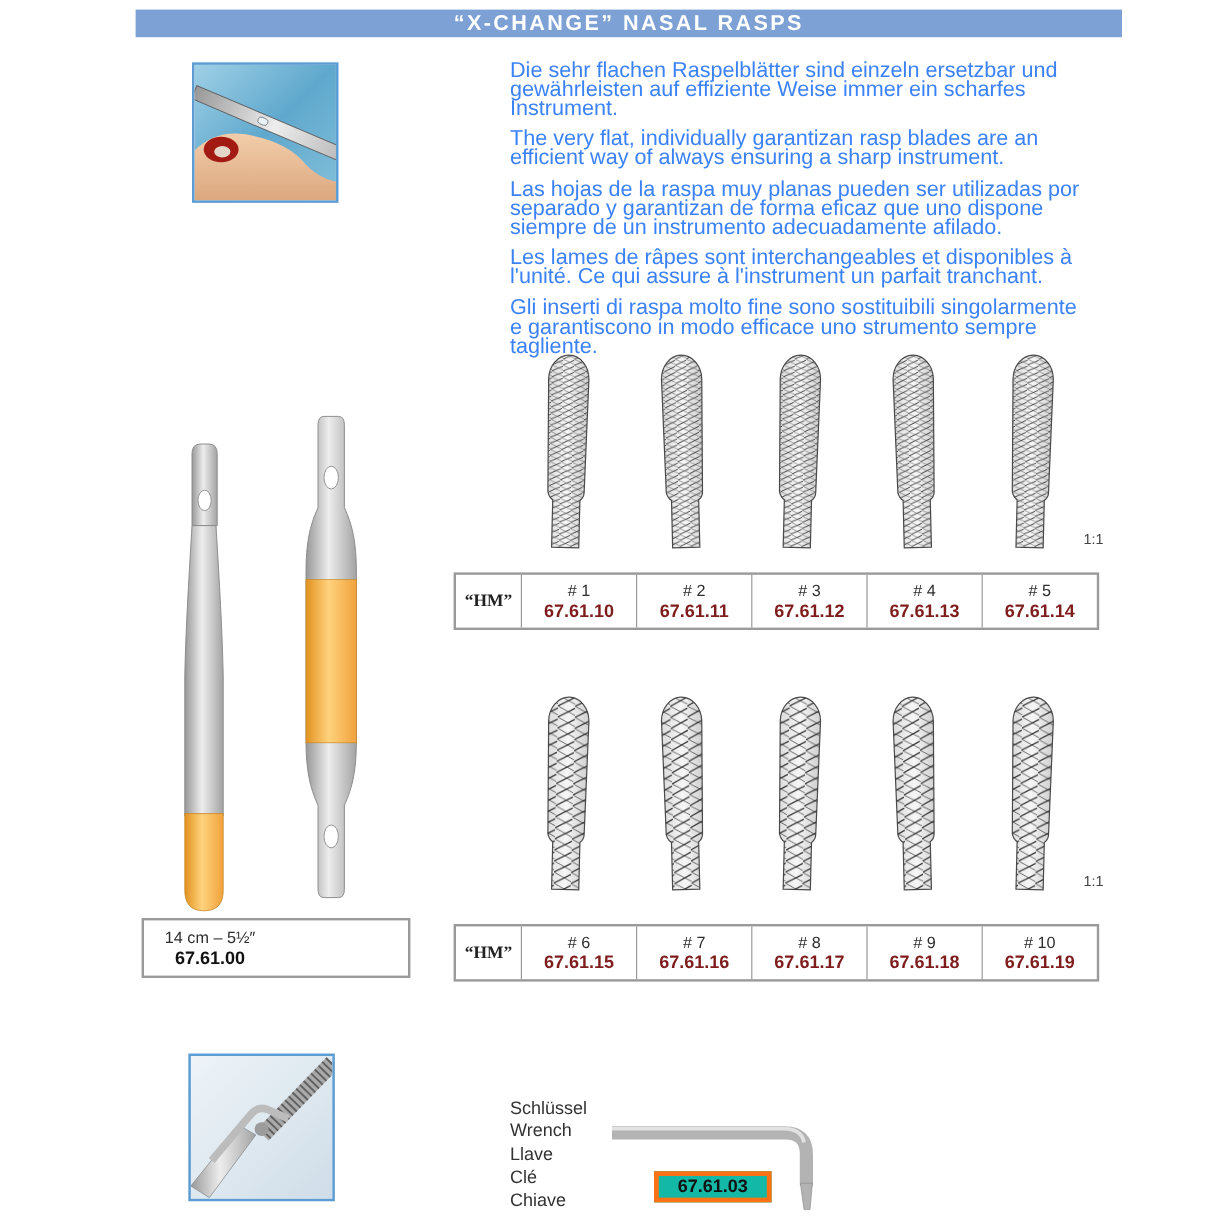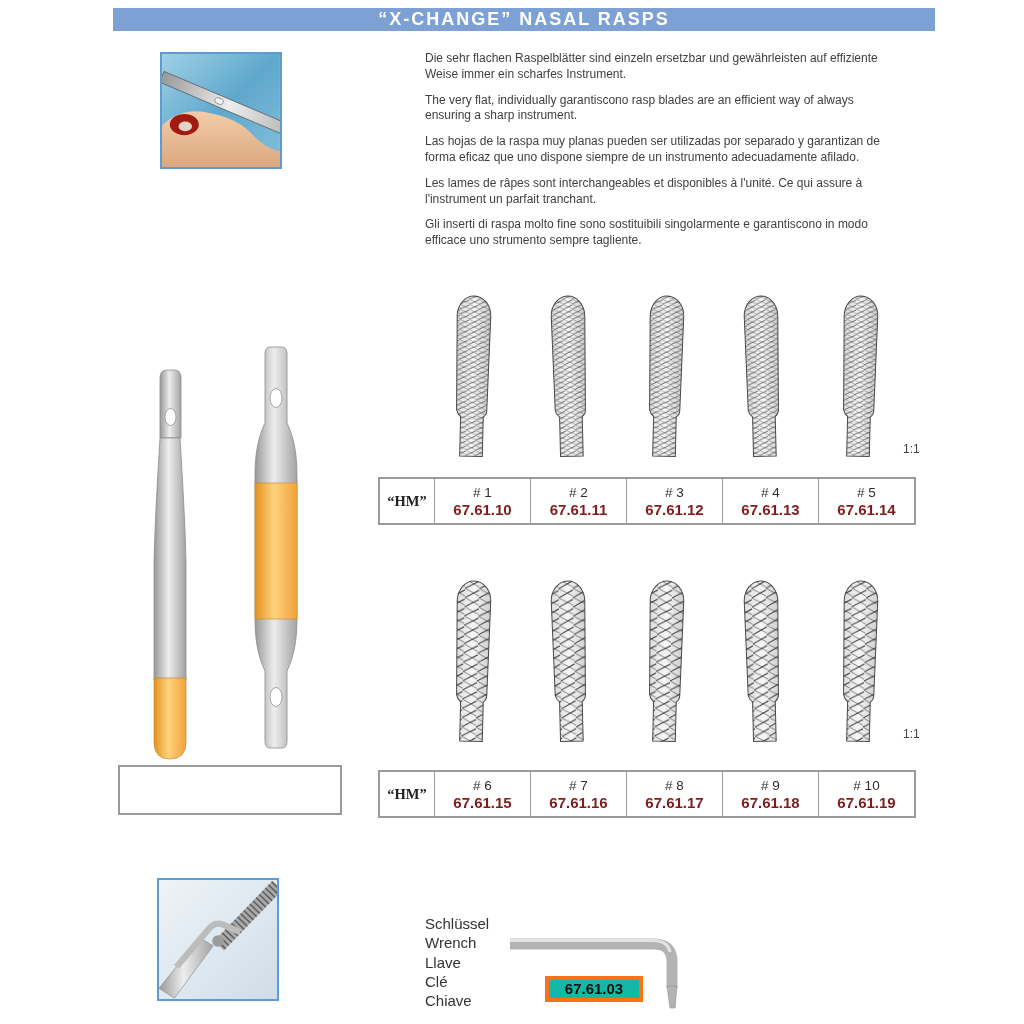--- a/index.html
+++ b/index.html
@@ -13,21 +13,21 @@
   .header-bar .title { color:#ffffff; font-weight:bold; font-size:18px; letter-spacing:2px; }
 
   
   .photo { position:absolute; border:2px solid #5d9bd3; overflow:hidden; background:#cfe3ef; }
   #photo-top { left:160px; top:52px; width:122px; height:117px; }
   #photo-bottom { left:157px; top:878px; width:122px; height:123px; }
   .photo svg { display:block; }
 
   
   .desc-block { position:absolute; left:425px; top:51px; width:478px; }
-  .desc-block p { font-size:12px; line-height:15.8px; margin-bottom:10px; color:#404040; }
+  .desc-block p { font-size:18px; line-height:15.8px; margin-bottom:10px; color:#3b82f6; }
 
   
   .label-stack { position:absolute; font-size:15px; line-height:19.3px; color:#333; }
   #handles-labels { left:122px; top:243px; }
   #wrench-labels { left:425px; top:914px; }
 
   
   .handle-svg { position:absolute; }
 
   
@@ -123,21 +123,21 @@
       <ellipse cx="24" cy="75" rx="7" ry="5" fill="#e3d6c8"></ellipse>
       <g transform="translate(2,18) rotate(23)">
         <rect x="0" y="0" width="168" height="12" fill="url(#mg)" stroke="#5f5f5f" stroke-width="0.8"></rect>
         <rect x="60" y="3" width="9" height="6" rx="3" fill="#e9f2f7" stroke="#666" stroke-width="0.6"></rect>
       </g>
     </svg>
   </div>
 
   <div class="desc-block">
     <p>Die sehr flachen Raspelblätter sind einzeln ersetzbar und gewährleisten auf effiziente Weise immer ein scharfes Instrument.</p>
-    <p>The very flat, individually garantiscono rasp blades are an efficient way of always ensuring a sharp instrument.</p>
+    <p>The very flat, individually garantizan rasp blades are an efficient way of always ensuring a sharp instrument.</p>
     <p>Las hojas de la raspa muy planas pueden ser utilizadas por separado y garantizan de forma eficaz que uno dispone siempre de un instrumento adecuadamente afilado.</p>
     <p>Les lames de râpes sont interchangeables et disponibles à l'unité. Ce qui assure à l'instrument un parfait tranchant.</p>
     <p>Gli inserti di raspa molto fine sono sostituibili singolarmente e garantiscono in modo efficace uno strumento sempre tagliente.</p>
   </div>
 
 
   <svg class="handle-svg" style="left:143px; top:368px;" viewBox="0 0 50 392" width="50" height="392">
     <path d="M17 10 Q17 2 24 2 L31 2 Q38 2 38 10 L38 70 L17 70 Z" fill="url(#mg)" stroke="#8a8a8a" stroke-width="0.8"></path>
     <ellipse cx="27.5" cy="49" rx="5.5" ry="8.5" fill="#ffffff" stroke="#8f8f8f" stroke-width="0.8"></ellipse>
     <path d="M17 70 C15 105 12 150 11 195 L11 312 L43 312 L43 195 C42 150 39 105 37 70 Z" fill="url(#mg)" stroke="#8a8a8a" stroke-width="0.8"></path>
@@ -145,20 +145,24 @@
   </svg>
 
   <svg class="handle-svg" style="left:249px; top:345px;" viewBox="0 0 50 405" width="50" height="405">
     <path d="M21 2 Q16 2 16 9 L16 78 C9 93 6 108 6 132 L6 272 C6 296 9 311 16 326 L16 396 Q16 403 21 403 L33 403 Q38 403 38 396 L38 326 C45 311 48 296 48 272 L48 132 C48 108 45 93 38 78 L38 9 Q38 2 33 2 Z" fill="url(#mg)" stroke="#8a8a8a" stroke-width="0.8"></path>
     <rect x="6" y="138" width="42" height="136" fill="url(#og)" stroke="#c98a28" stroke-width="0.6"></rect>
     <ellipse cx="27" cy="53" rx="6" ry="9.5" fill="#ffffff" stroke="#8f8f8f" stroke-width="0.8"></ellipse>
     <ellipse cx="27" cy="352" rx="6" ry="9.5" fill="#ffffff" stroke="#8f8f8f" stroke-width="0.8"></ellipse>
   </svg>
 
   <div class="handles-table">
+    <div class="cell">
+      <span class="size">14 cm – 5½″</span>
+      <span class="code">67.61.00</span>
+    </div>
   </div>
 
   <div class="blade-row" id="blade-row-1">
     <div></div>
     <div class="blade-slot">
         <svg viewBox="0 0 56 196" width="47" height="191" style="transform:rotate(1.4deg)">
           <path d="M8 26 A20 24 0 0 1 48 26 L46 138 Q46 143 42 146 L42 193 L15 193 L15 146 Q11 143 10 138 Z" fill="url(#bg)" stroke="#4b4b4b" stroke-width="1.2"></path>
           <path d="M8 26 A20 24 0 0 1 48 26 L46 138 Q46 143 42 146 L42 193 L15 193 L15 146 Q11 143 10 138 Z" fill="url(#hatch-fine)" stroke="none"></path>
         </svg>
       </div>

